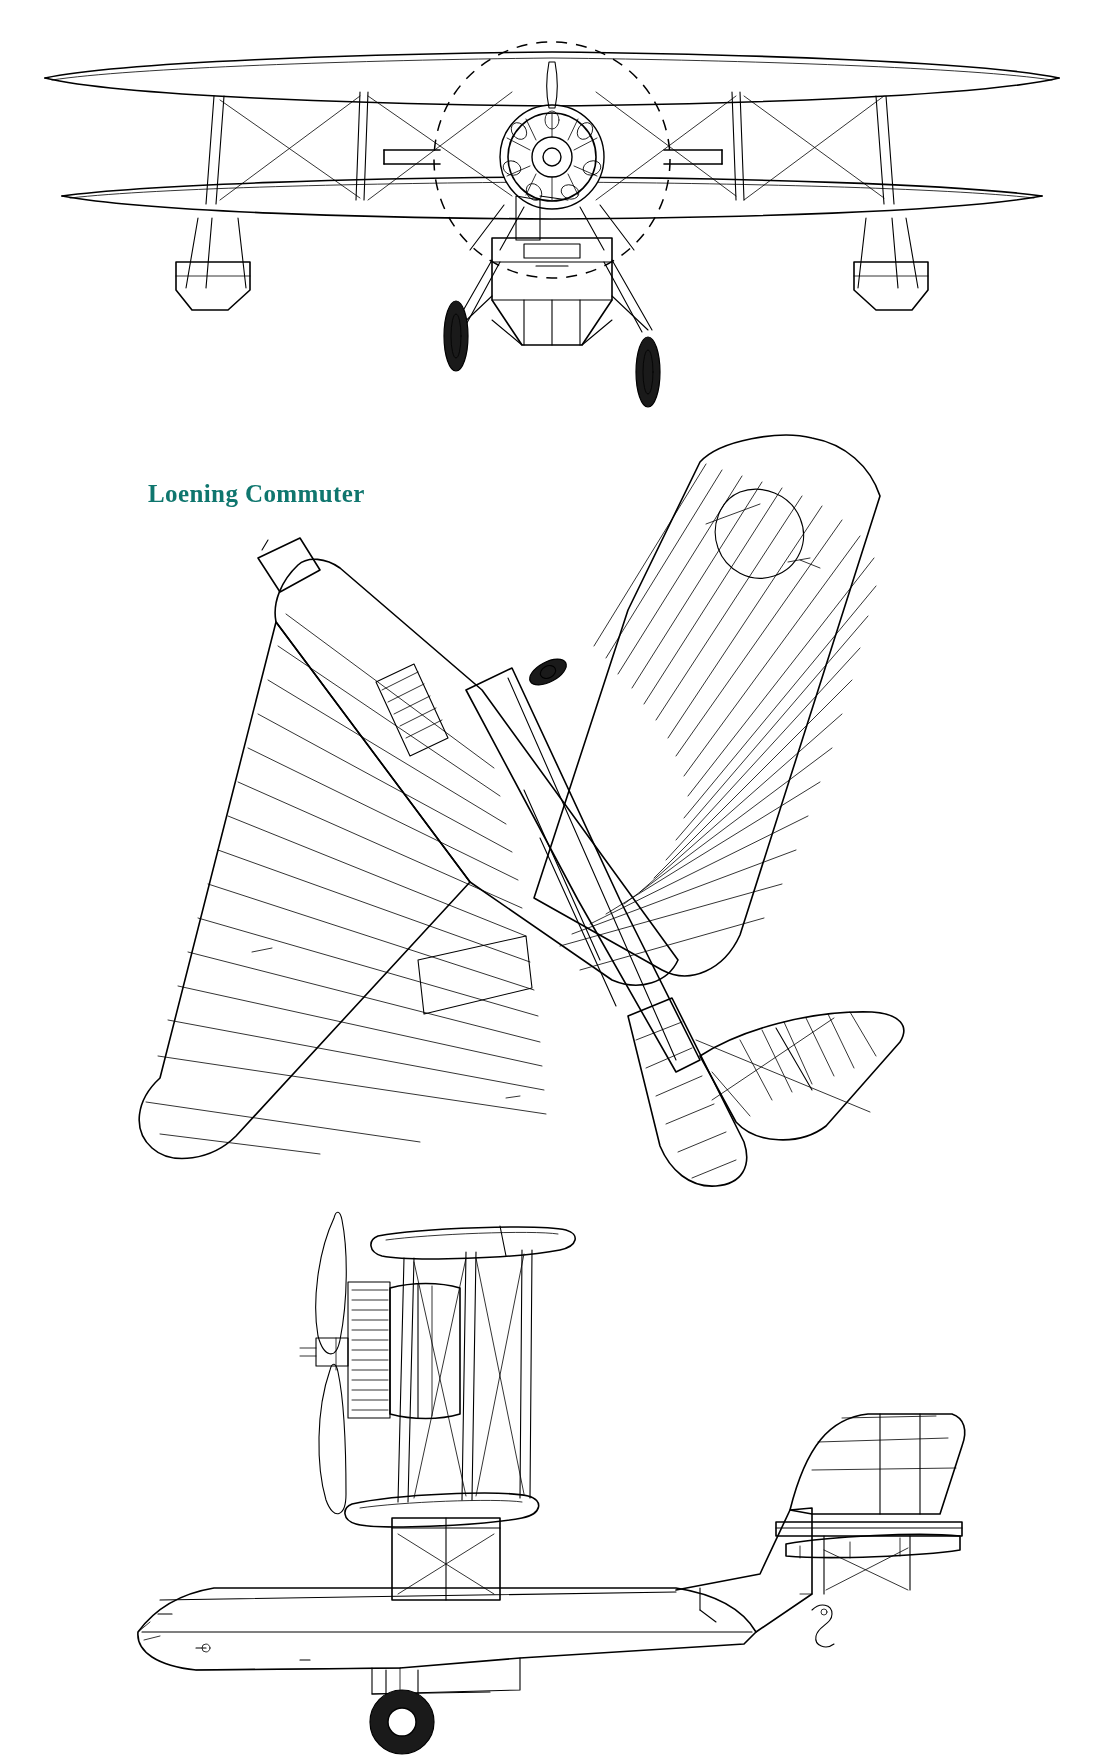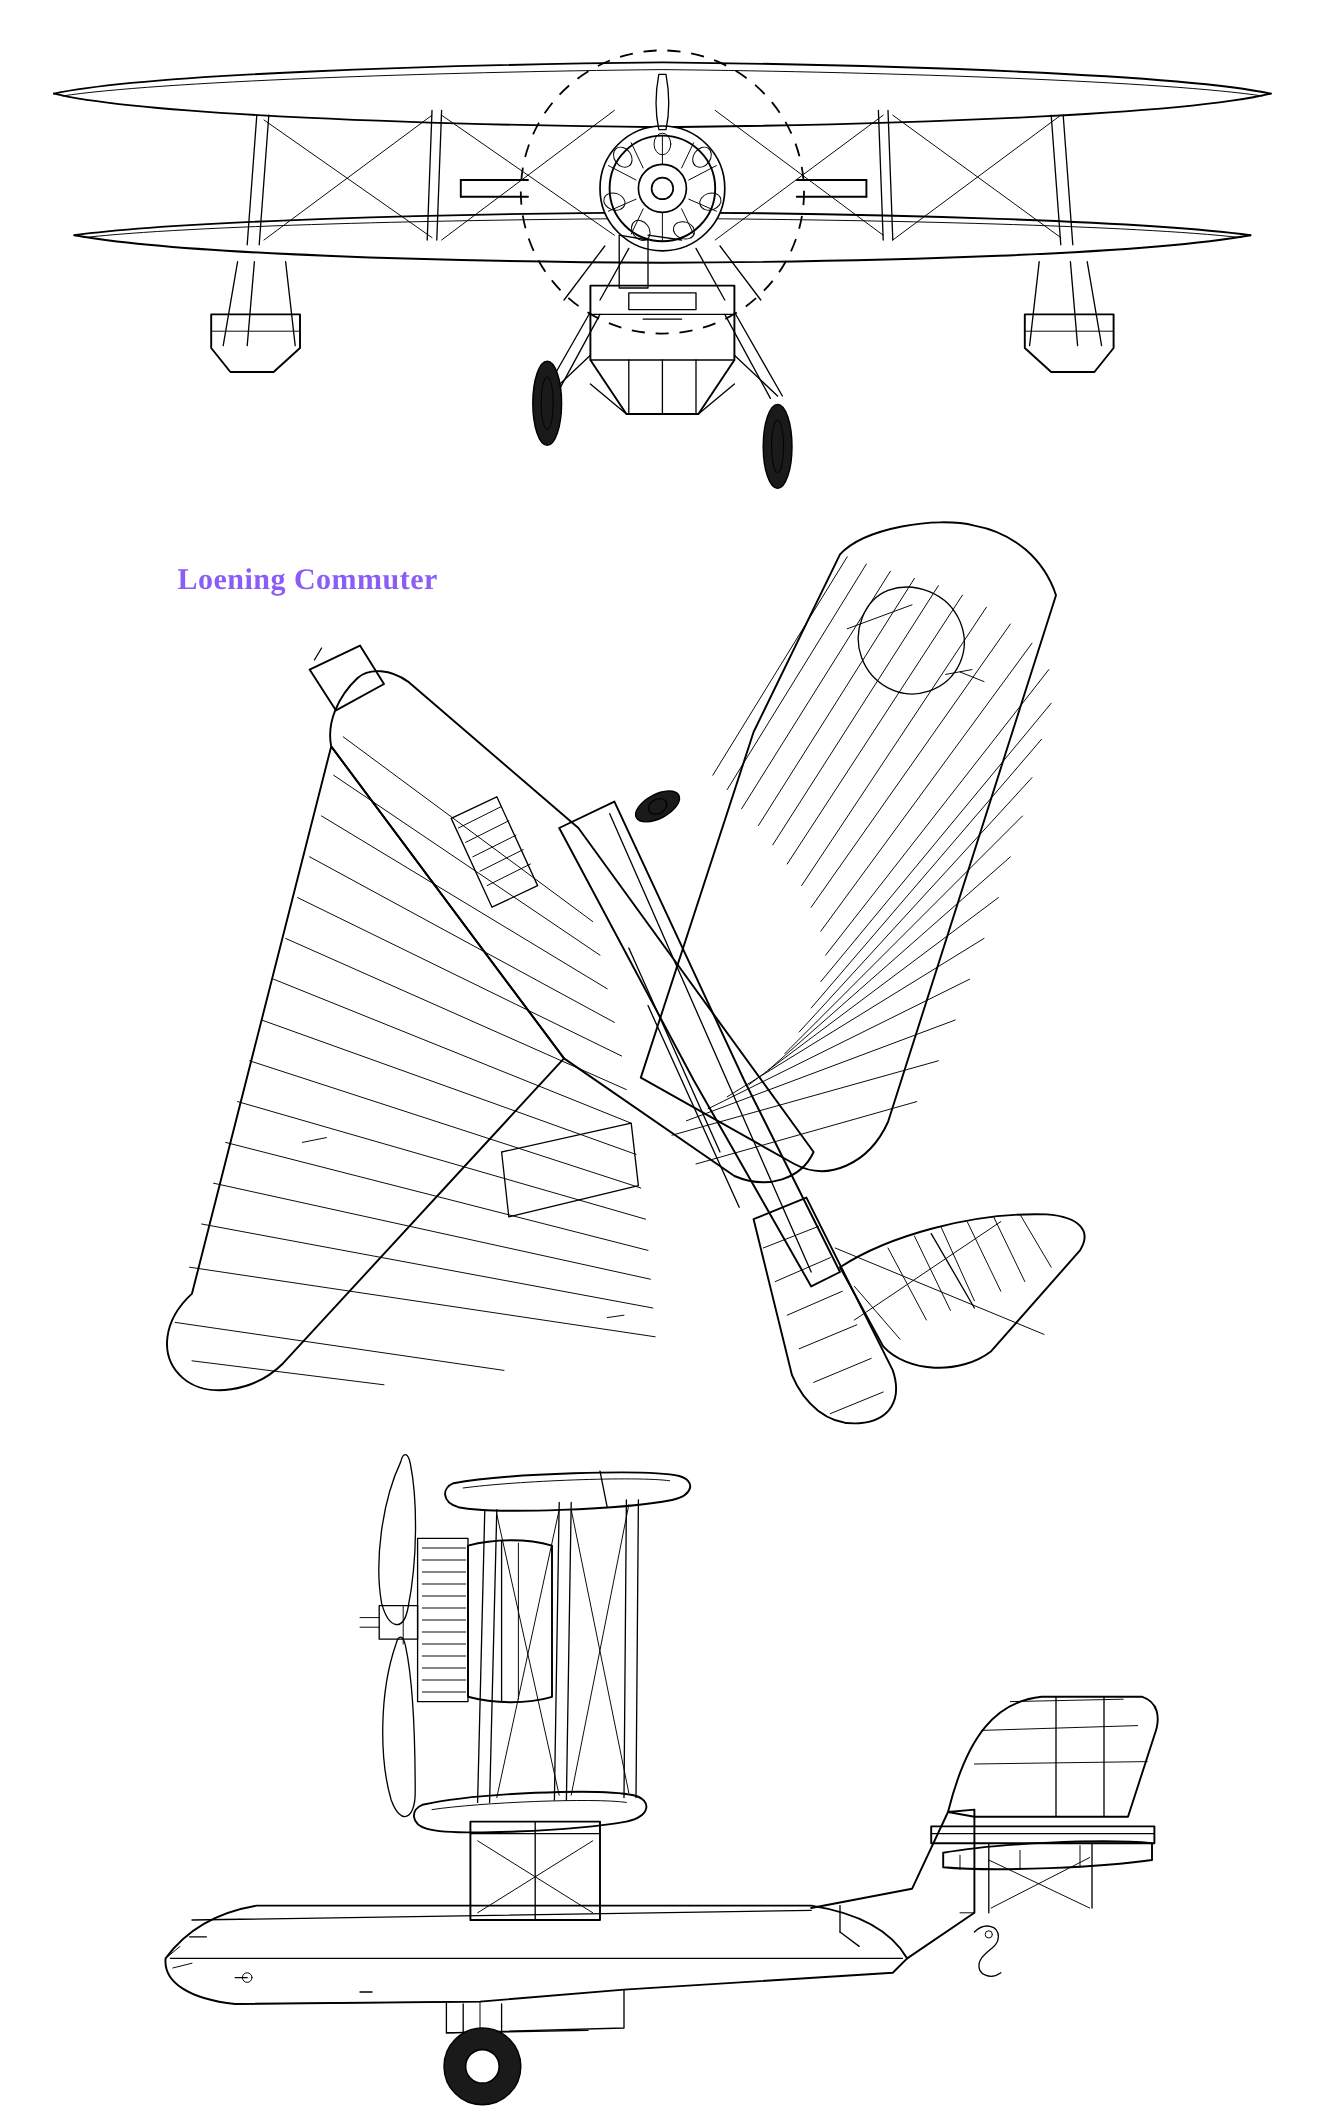--- a/index.html
+++ b/index.html
@@ -34,26 +34,26 @@
   }
   #side-view {
     left: 0px;
     top: 1170px;
     width: 1100px;
     height: 590px;
   }
   #title-label {
     position: absolute;
     left: 148px;
-    top: 470px;
+    top: 480px;
     font-family: "Liberation Serif", serif;
     font-weight: bold;
     font-size: 25px;
     letter-spacing: 0.4px;
-    color: #8b5cf6;
+    color: #0f766e;
     white-space: nowrap;
   }
   svg {
     display: block;
     width: 100%;
     height: 100%;
   }
   .ln {
     fill: none;
     stroke: #000000;

